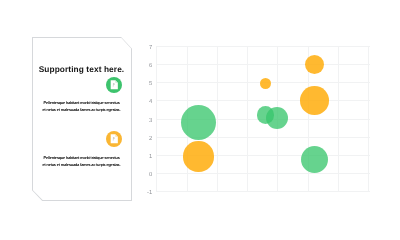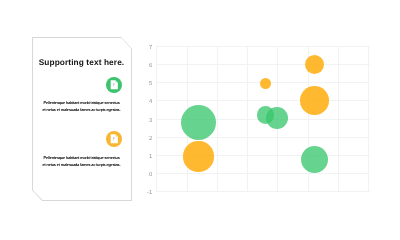--- a/index.html
+++ b/index.html
@@ -10,21 +10,21 @@
   .slide{position:relative;width:400px;height:225px;background:#ffffff;}
 
   
   .card-border{position:absolute;left:31.5px;top:36.7px;width:100.6px;height:164.7px;
         background:#d6d8db;
         clip-path:polygon(0 0, 89.4px 0, 100.6px 12.0px, 100.6px 164.7px, 11.2px 164.7px, 0 153.0px);}
   .card-face{position:absolute;left:32.5px;top:37.7px;width:98.8px;height:162.7px;
         background:#ffffff;
         clip-path:polygon(0 0, 88.65px 0, 98.8px 11.0px, 98.8px 162.7px, 10.6px 162.7px, 0 152.0px);}
 
-  .card-title{position:absolute;left:32px;top:57px;width:99px;text-align:center;
+  .card-title{position:absolute;left:32px;top:64px;width:99px;text-align:center;
          will-change:transform;transform:translateZ(0);
          font-size:8.3px;font-weight:bold;color:#161616;letter-spacing:0.1px;}
 
   .badge{position:absolute;width:16.2px;height:16.2px;border-radius:50%;}
   .badge-1{left:106.0px;top:76.6px;}
   .badge-2{left:106.0px;top:131.25px;}
   .doc-svg{position:absolute;left:0;top:0;width:100%;height:100%;}
 
   .para{position:absolute;left:32px;width:99px;text-align:center;
         font-size:3.85px;color:#1e1e1e;letter-spacing:-0.055px;

